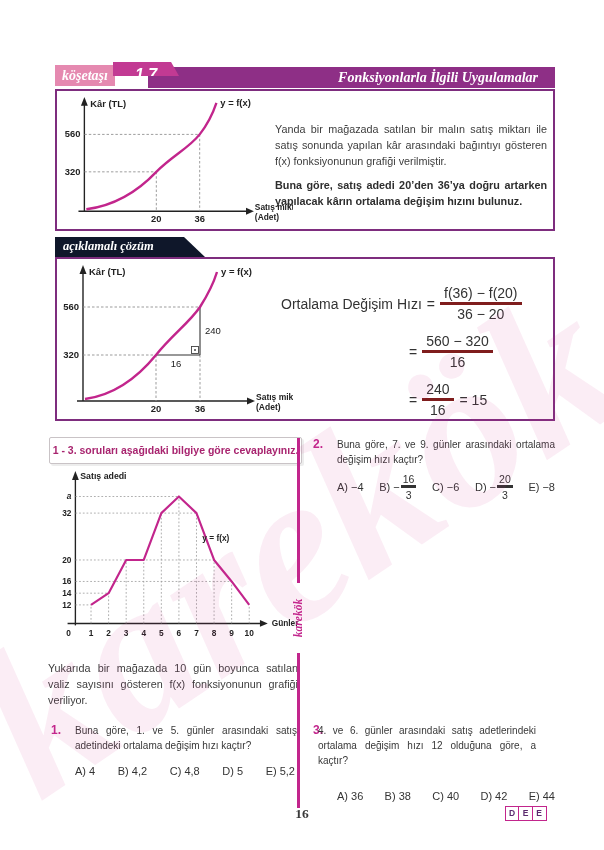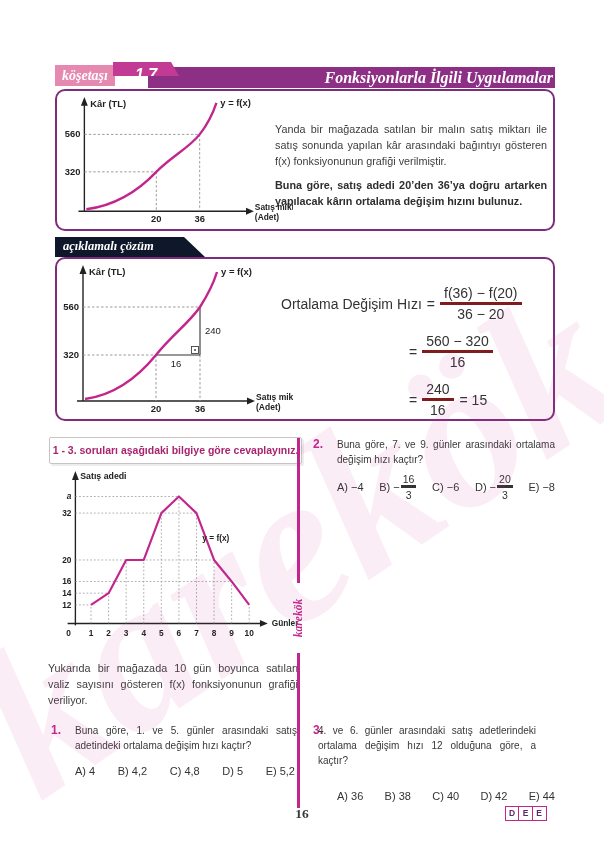--- a/index.html
+++ b/index.html
@@ -9,30 +9,30 @@
 
   
   .watermark { position:absolute; left:-70px; top:640px; z-index:6; pointer-events:none;
     font-family:"Liberation Serif", serif; font-style:italic; font-weight:bold;
     font-size:215px; color:rgba(214,60,140,0.09); white-space:nowrap;
     transform:rotate(-34deg); transform-origin:left top; }
 
   
   .header-bar { position:absolute; left:148px; top:67px; width:407px; height:21px; background:#8e2f86; }
   .header-title { color:#fff; font-family:"Liberation Serif", serif; font-style:italic; font-weight:bold;
-    font-size:16px; text-align:right; padding-right:2px; line-height:21px; }
+    font-size:14px; text-align:right; padding-right:17px; line-height:21px; }
   .tab-kosetasi { position:absolute; left:55px; top:65px; width:60px; height:21px; background:#e589b0;
     color:#fff; font-family:"Liberation Serif", serif; font-style:italic; font-weight:bold;
     font-size:14px; line-height:21px; padding-left:7px; }
   .section-num { position:absolute; left:113px; top:62px; width:66px; height:14px; background:#c23a93;
     clip-path:polygon(0 0, 88% 0, 100% 100%, 0 100%);
     color:#fff; font-weight:bold; font-style:italic; font-size:16px; line-height:26px; text-align:center; }
 
   
-  .box { position:absolute; border:2.5px solid #7e2d7e; border-radius:10px; background:#fff; }
+  .box { position:absolute; border:2.5px solid #7e2d7e; border-radius:0; background:#fff; }
   .box1 { left:55px; top:89px; width:500px; height:142px; }
   .box2 { left:55px; top:257px; width:500px; height:164px; }
 
   .solution-tab { position:absolute; left:55px; top:237px; width:150px; height:20px; background:#0f172a;
     clip-path:polygon(0 0, 86% 0, 100% 100%, 0 100%);
     color:#fff; font-family:"Liberation Serif", serif; font-style:italic; font-weight:bold;
     font-size:12.5px; line-height:19px; padding-left:8px; }
 
   .ex-text { position:absolute; left:218px; top:30px; width:272px; font-size:10.8px; line-height:1.5; text-align:justify; color:#3d3d3d; }
   .ex-text .q { font-weight:bold; margin-top:7px; color:#2e2e2e; }

